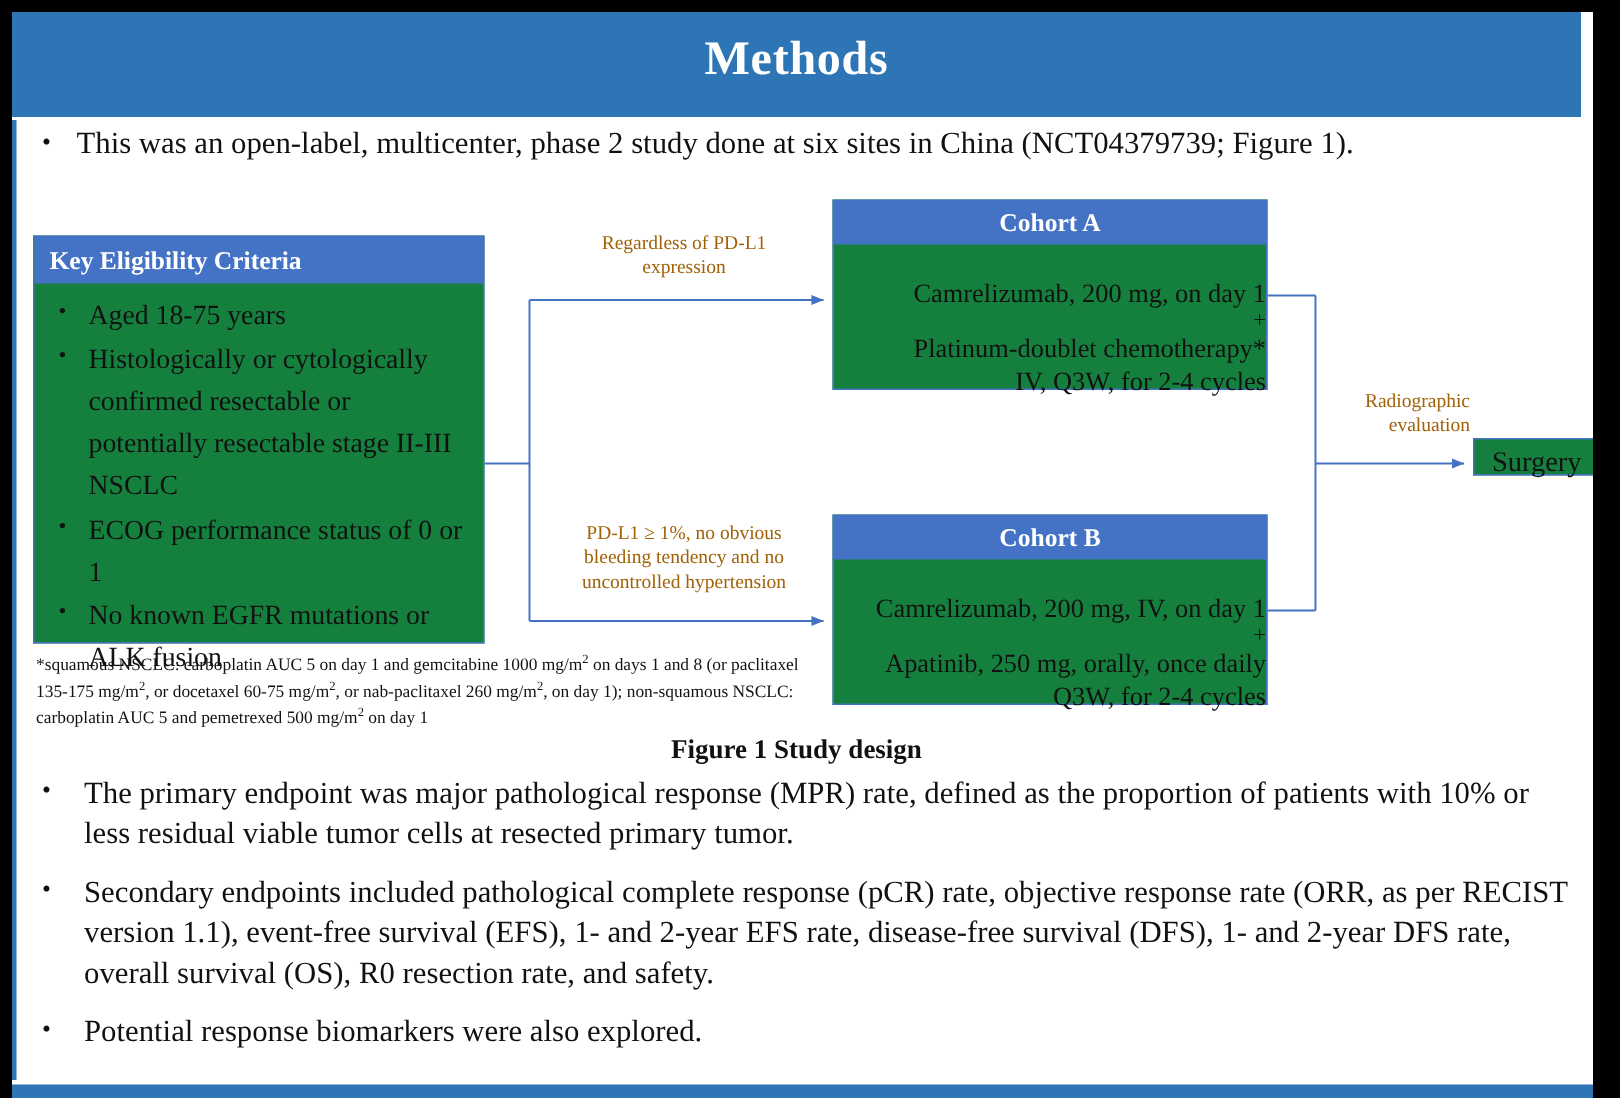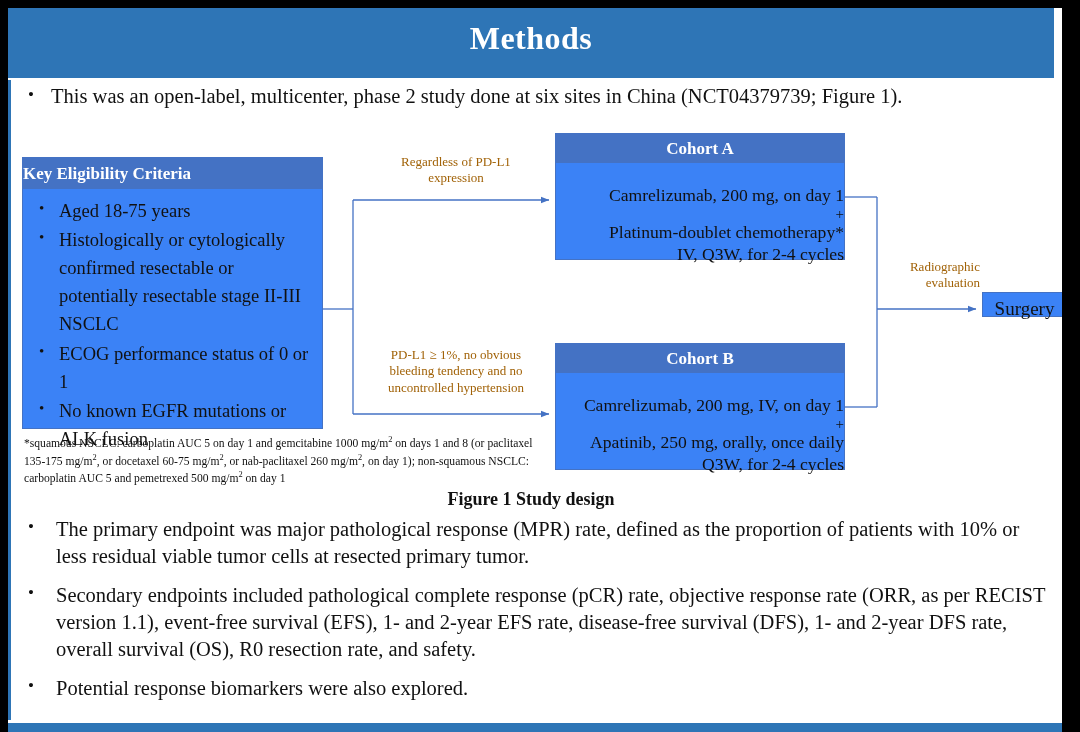--- a/index.html
+++ b/index.html
@@ -26,28 +26,28 @@
   .lead-bullet{
     position:absolute;left:14px;top:76px;width:1020px;
     font-size:20.5px;color:#111;line-height:1.25;
   }
   .lead-bullet .bt{position:absolute;left:6px;top:0;font-size:17px;}
   .lead-bullet .tx{display:block;margin-left:29px;}
 
   
   .diagram{position:absolute;left:0;top:116px;width:1054px;height:370px;}
 
-  .box{position:absolute;border:1px solid #4472C4;background:#3b82f6;box-sizing:border-box;}
+  .box{position:absolute;border:1px solid #4472C4;background:#15803d;box-sizing:border-box;}
   .box-head{
     background:#4472C4;color:#fff;font-weight:bold;text-align:center;
     box-sizing:border-box;width:100%;
   }
 
   #elig-box{left:14px;top:33px;width:301px;height:272px;}
-  #elig-head{height:31px;line-height:31px;font-size:17px;text-align:left;}
+  #elig-head{height:31px;line-height:31px;font-size:17px;text-align:left;padding-left:10px;}
   .elig-list{padding:8px 6px 0 6px;}
   .elig-item{position:relative;font-size:18.5px;color:#111;line-height:1.52;margin-bottom:1px;padding-left:30px;}
   .elig-item .bt{position:absolute;left:10px;top:0;font-size:15px;}
 
   .footnote{
     position:absolute;left:16px;top:310px;width:520px;
     font-size:11.6px;line-height:1.36;color:#111;
   }
   .footnote sup{font-size:8.4px;}
 

